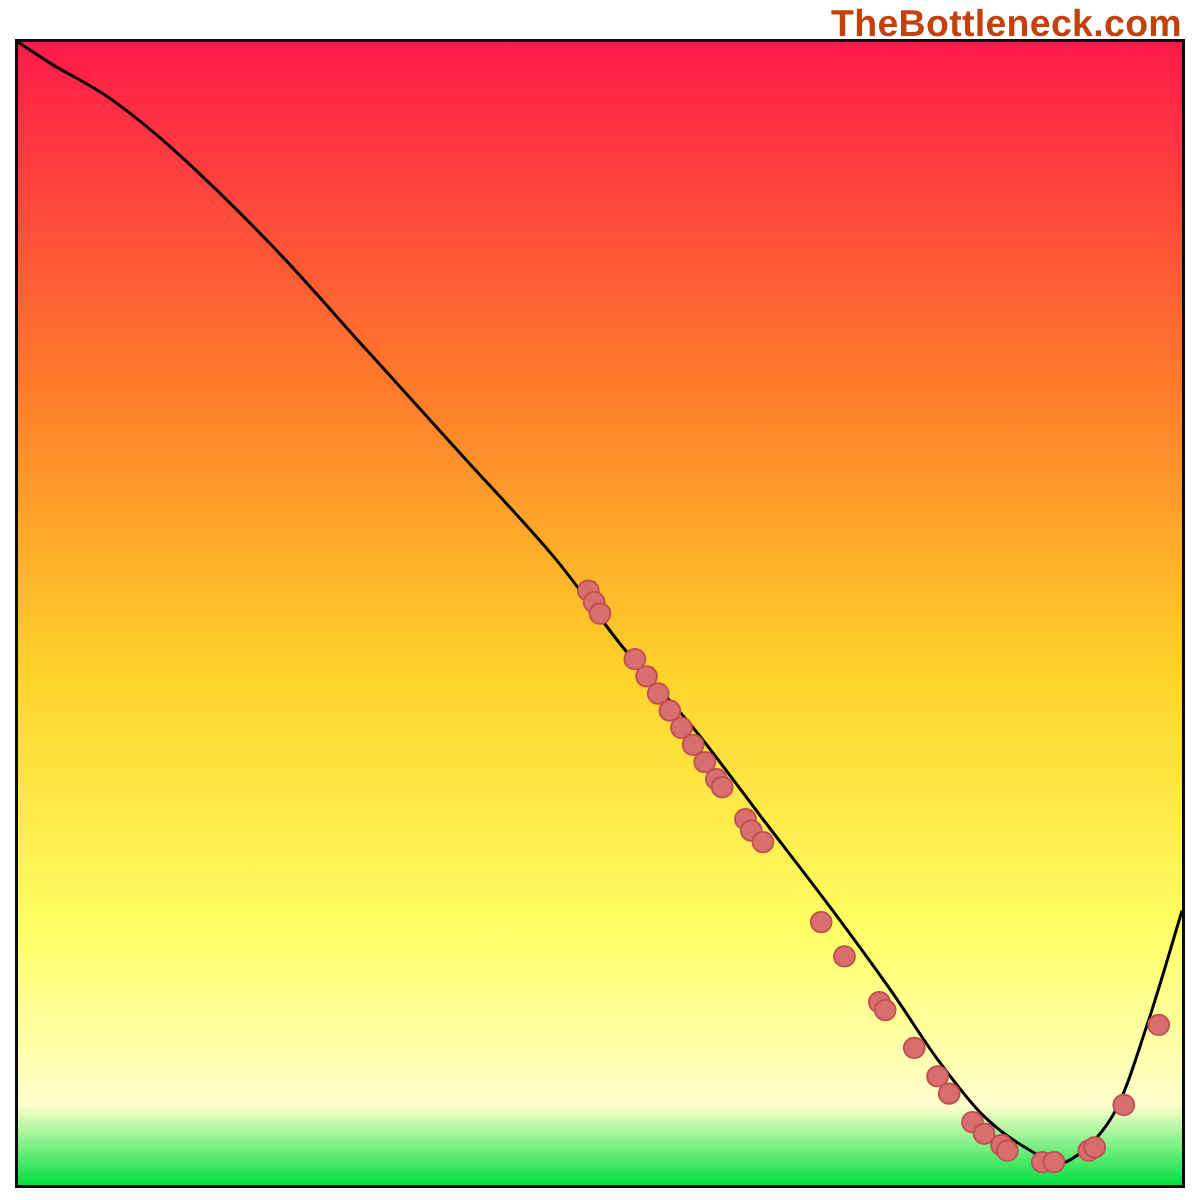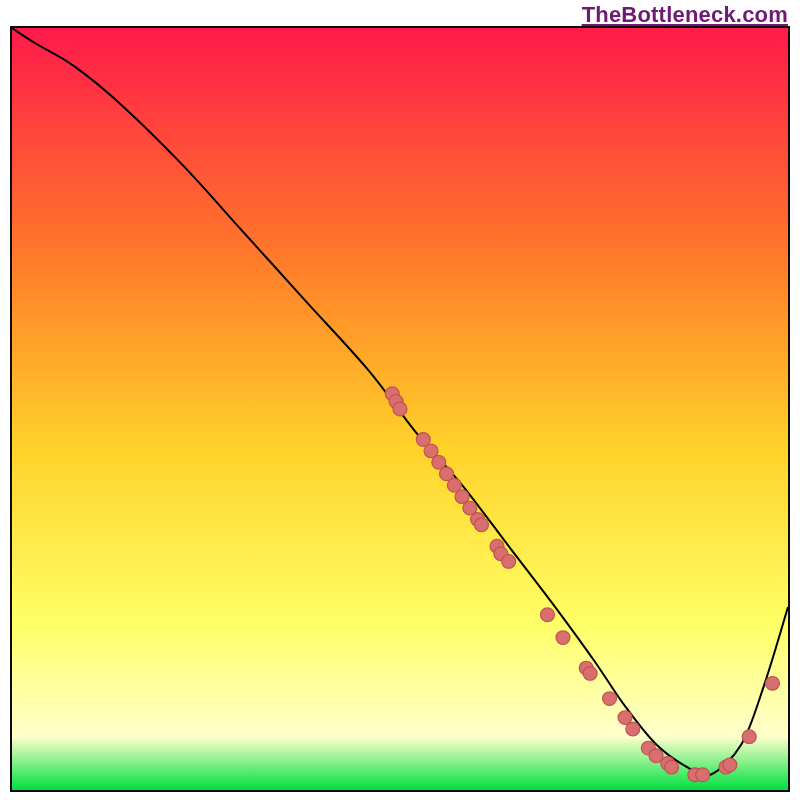--- a/index.html
+++ b/index.html
@@ -12,23 +12,23 @@
   }
   .root {
     position: relative;
     width: 800px;
     height: 800px;
   }
   .watermark {
     position: absolute;
     top: 2px;
     right: 12px;
-    font-size: 22px;
+    font-size: 25px;
     font-weight: 600;
-    color: #701a75;
+    color: #c2410c;
     letter-spacing: 0.2px;
     text-decoration: underline;
   }
   .plot-outer {
     position: absolute;
     left: 10px;
     top: 26px;
     width: 780px;
     height: 766px;
     border: 2px solid #0a0a0a;

